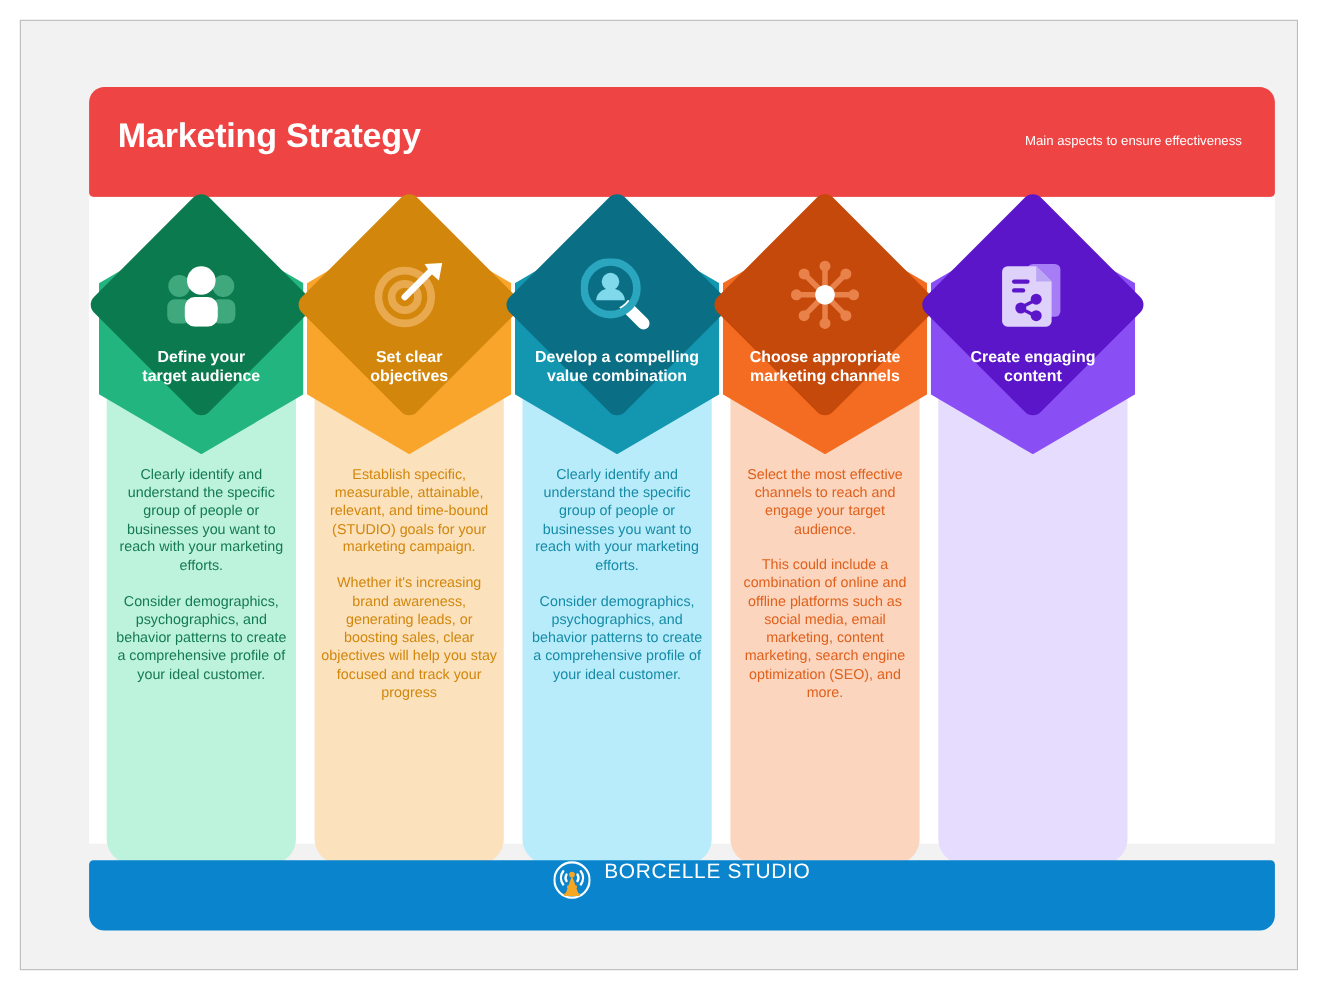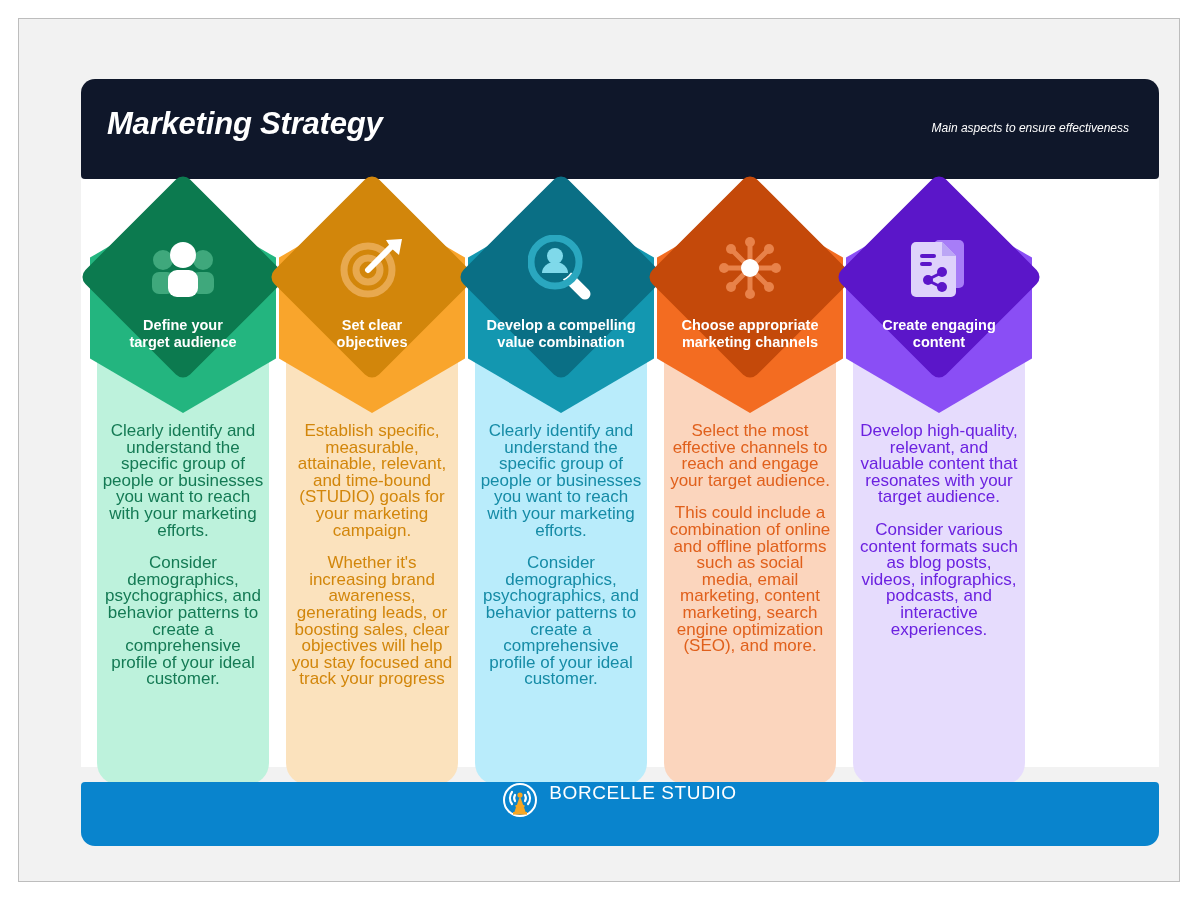--- a/index.html
+++ b/index.html
@@ -146,21 +146,21 @@
     line-height: 17px;
   }
 
   
   .copy {
     position: absolute;
     left: 12px;
     top: 228px;
     width: 162px;
     text-align: center;
-    font-size: 17px;
+    font-size: 13px;
     line-height: 16.6px;
   }
   .copy p { margin: 0 0 16px 0; }
   .copy p:last-child { margin-bottom: 0; }
 
   
   .footer {
     position: absolute;
     left: 0;
     top: 703px;
@@ -182,21 +182,21 @@
     letter-spacing: 0.6px;
   }
 </style>
 </head>
 <body>
 
 <div id="page">
   <div class="canvas-frame">
     <div class="slide">
 
-      <div class="header" style="background: #0f172a; font-style: italic;">
+      <div class="header" style="background: #ef4444;">
         <div class="header-title">Marketing Strategy</div>
         <div class="header-sub">Main aspects to ensure effectiveness</div>
       </div>
 
       <div class="body-area"></div>
 
       <div class="columns">
 
         <div class="col col-0">
           <div class="panel" style="background: rgb(189, 242, 220);"></div>
@@ -325,24 +325,20 @@
               <g stroke="#5b16c9" stroke-width="3">
                 <line x1="21" y1="43" x2="33" y2="37"></line>
                 <line x1="21" y1="45" x2="33" y2="51"></line>
               </g>
             </svg>
           </div>
           <div class="hex-title">
             <span>Create engaging</span><br>
             <span>content</span>
           </div>
-          <div class="copy" style="color: rgb(107, 33, 224);">
-            <p>Develop high-quality, relevant, and valuable content that resonates with your target audience.</p>
-            <p>Consider various content formats such as blog posts, videos, infographics, podcasts, and interactive experiences.</p>
-          </div>
         </div>
 
       </div>
 
       <div class="footer" style="background: rgb(9, 132, 205);">
         <svg class="footer-logo" viewBox="0 0 34 36">
           <circle cx="17" cy="18" r="16" fill="none" stroke="#ffffff" stroke-width="2"></circle>
           <path d="M9 22 a10 10 0 0 1 0 -12" fill="none" stroke="#ffffff" stroke-width="2.2" stroke-linecap="round"></path>
           <path d="M25 22 a10 10 0 0 0 0 -12" fill="none" stroke="#ffffff" stroke-width="2.2" stroke-linecap="round"></path>
           <path d="M12 19 a6 6 0 0 1 0 -6" fill="none" stroke="#ffffff" stroke-width="2.2" stroke-linecap="round"></path>

